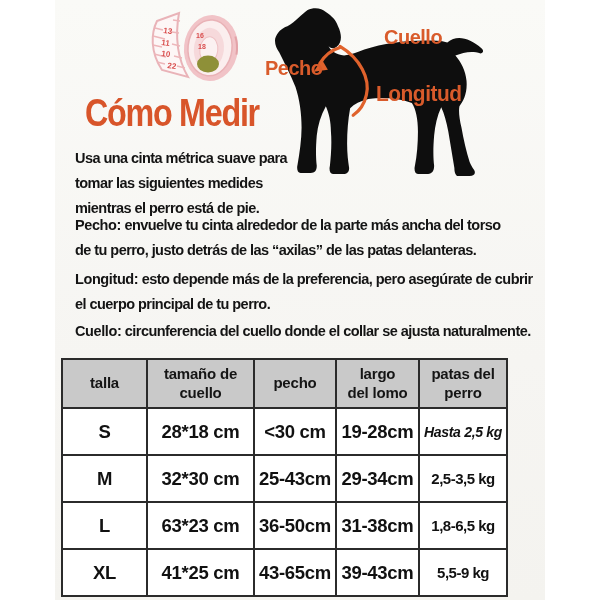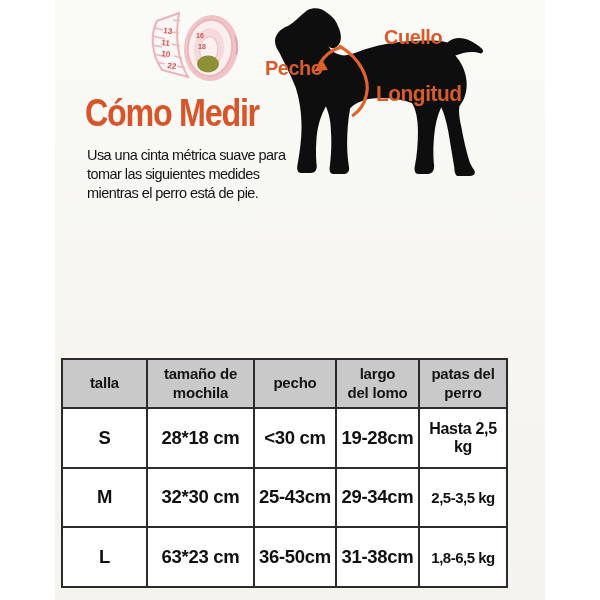--- a/index.html
+++ b/index.html
@@ -13,22 +13,22 @@
     overflow:hidden;
   }
   .abs{position:absolute;}
   
   .heading{
     left:30px;top:92px;font-size:38px;font-weight:700;letter-spacing:-1.5px;
     color:#d8552a;transform:scaleX(0.85);transform-origin:left top;white-space:nowrap;
   }
   
   .para{
-    left:32px;width:478px;font-size:14.5px;line-height:19px;letter-spacing:-0.55px;
-    color:#141414;white-space:pre-line;
+    left:20px;width:478px;font-size:14.5px;line-height:25px;letter-spacing:-0.55px;
+    color:#141414;white-space:pre-line;font-weight:bold;
   }
   .para b{letter-spacing:-0.4px;}
   .p1{top:146px;}
   .p2{top:213px;}
   .p3{top:267px;}
   .p4{top:319px;white-space:nowrap;}
   
   .doglabel{
     color:#d95b2b;font-weight:700;font-size:21px;letter-spacing:-0.5px;
     transform:scaleX(0.95);transform-origin:left top;white-space:nowrap;
@@ -46,21 +46,21 @@
     padding:0 2px;overflow:hidden;
   }
   table.sizes th{
     background:#c9c9c9;font-size:15px;font-weight:700;line-height:1.25;
     white-space:pre-line;letter-spacing:-0.2px;height:47px;
   }
   table.sizes td{
     font-size:18.5px;font-weight:700;letter-spacing:-0.3px;height:45px;color:#111;
   }
   table.sizes td.peso{font-size:15px;letter-spacing:-0.5px;}
-  table.sizes td.peso-s{font-size:16px;letter-spacing:-0.3px;}
+  table.sizes td.peso-s{font-size:14px;letter-spacing:-0.3px;font-style:italic;}
   col.c-talla{width:85px;} col.c-mochila{width:107px;} col.c-pecho{width:82px;}
   col.c-largo{width:83px;} col.c-peso{width:88px;}
 </style>
 </head>
 <body>
 
 <div class="content">
 
   <svg class="abs" style="left:84px;top:8px;" width="104" height="82" viewBox="0 0 104 82">
 
@@ -120,36 +120,41 @@
   <div class="abs doglabel lbl-cuello">Cuello</div>
   <div class="abs doglabel lbl-pecho">Pecho</div>
   <div class="abs doglabel lbl-longitud">Longitud</div>
 
   <h1 class="abs heading" style="margin:0;">Cómo Medir</h1>
 
   <p class="abs para p1" style="margin:0;">Usa una cinta métrica suave para
 tomar las siguientes medides
 mientras el perro está de pie.</p>
 
+  <p class="abs para p2" style="margin:0;"><b>Pecho:</b> <span>envuelve tu cinta alrededor  de la parte más ancha del torso
+de tu perro, justo detrás de las “axilas” de las patas delanteras.</span></p>
 
+  <p class="abs para p3" style="margin:0;"><b>Longitud:</b> <span>esto depende más de la preferencia, pero asegúrate de cubrir
+el cuerpo principal de tu perro.</span></p>
 
+  <p class="abs para p4" style="margin:0;"><b>Cuello:</b> <span>circunferencia del cuello donde el collar se ajusta naturalmente.</span></p>
 
   <table class="sizes">
     <colgroup>
       <col class="c-talla">
         <col class="c-mochila">
         <col class="c-pecho">
         <col class="c-largo">
         <col class="c-peso">
     </colgroup>
     <thead>
       <tr>
         <th>talla</th>
         <th>tamaño de
-mochila</th>
+cuello</th>
         <th>pecho</th>
         <th>largo
 del lomo</th>
         <th>patas del
 perro</th>
       </tr>
     </thead>
     <tbody>
       <tr>
         <td>S</td>
@@ -165,16 +170,23 @@
         <td>29-34cm</td>
         <td class="peso">2,5-3,5 kg</td>
       </tr>
       <tr>
         <td>L</td>
         <td>63*23 cm</td>
         <td>36-50cm</td>
         <td>31-38cm</td>
         <td class="peso">1,8-6,5 kg</td>
       </tr>
+      <tr>
+        <td>XL</td>
+        <td>41*25 cm</td>
+        <td>43-65cm</td>
+        <td>39-43cm</td>
+        <td class="peso">5,5-9 kg</td>
+      </tr>
     </tbody>
   </table>
 
 </div>
 
 </body></html>

